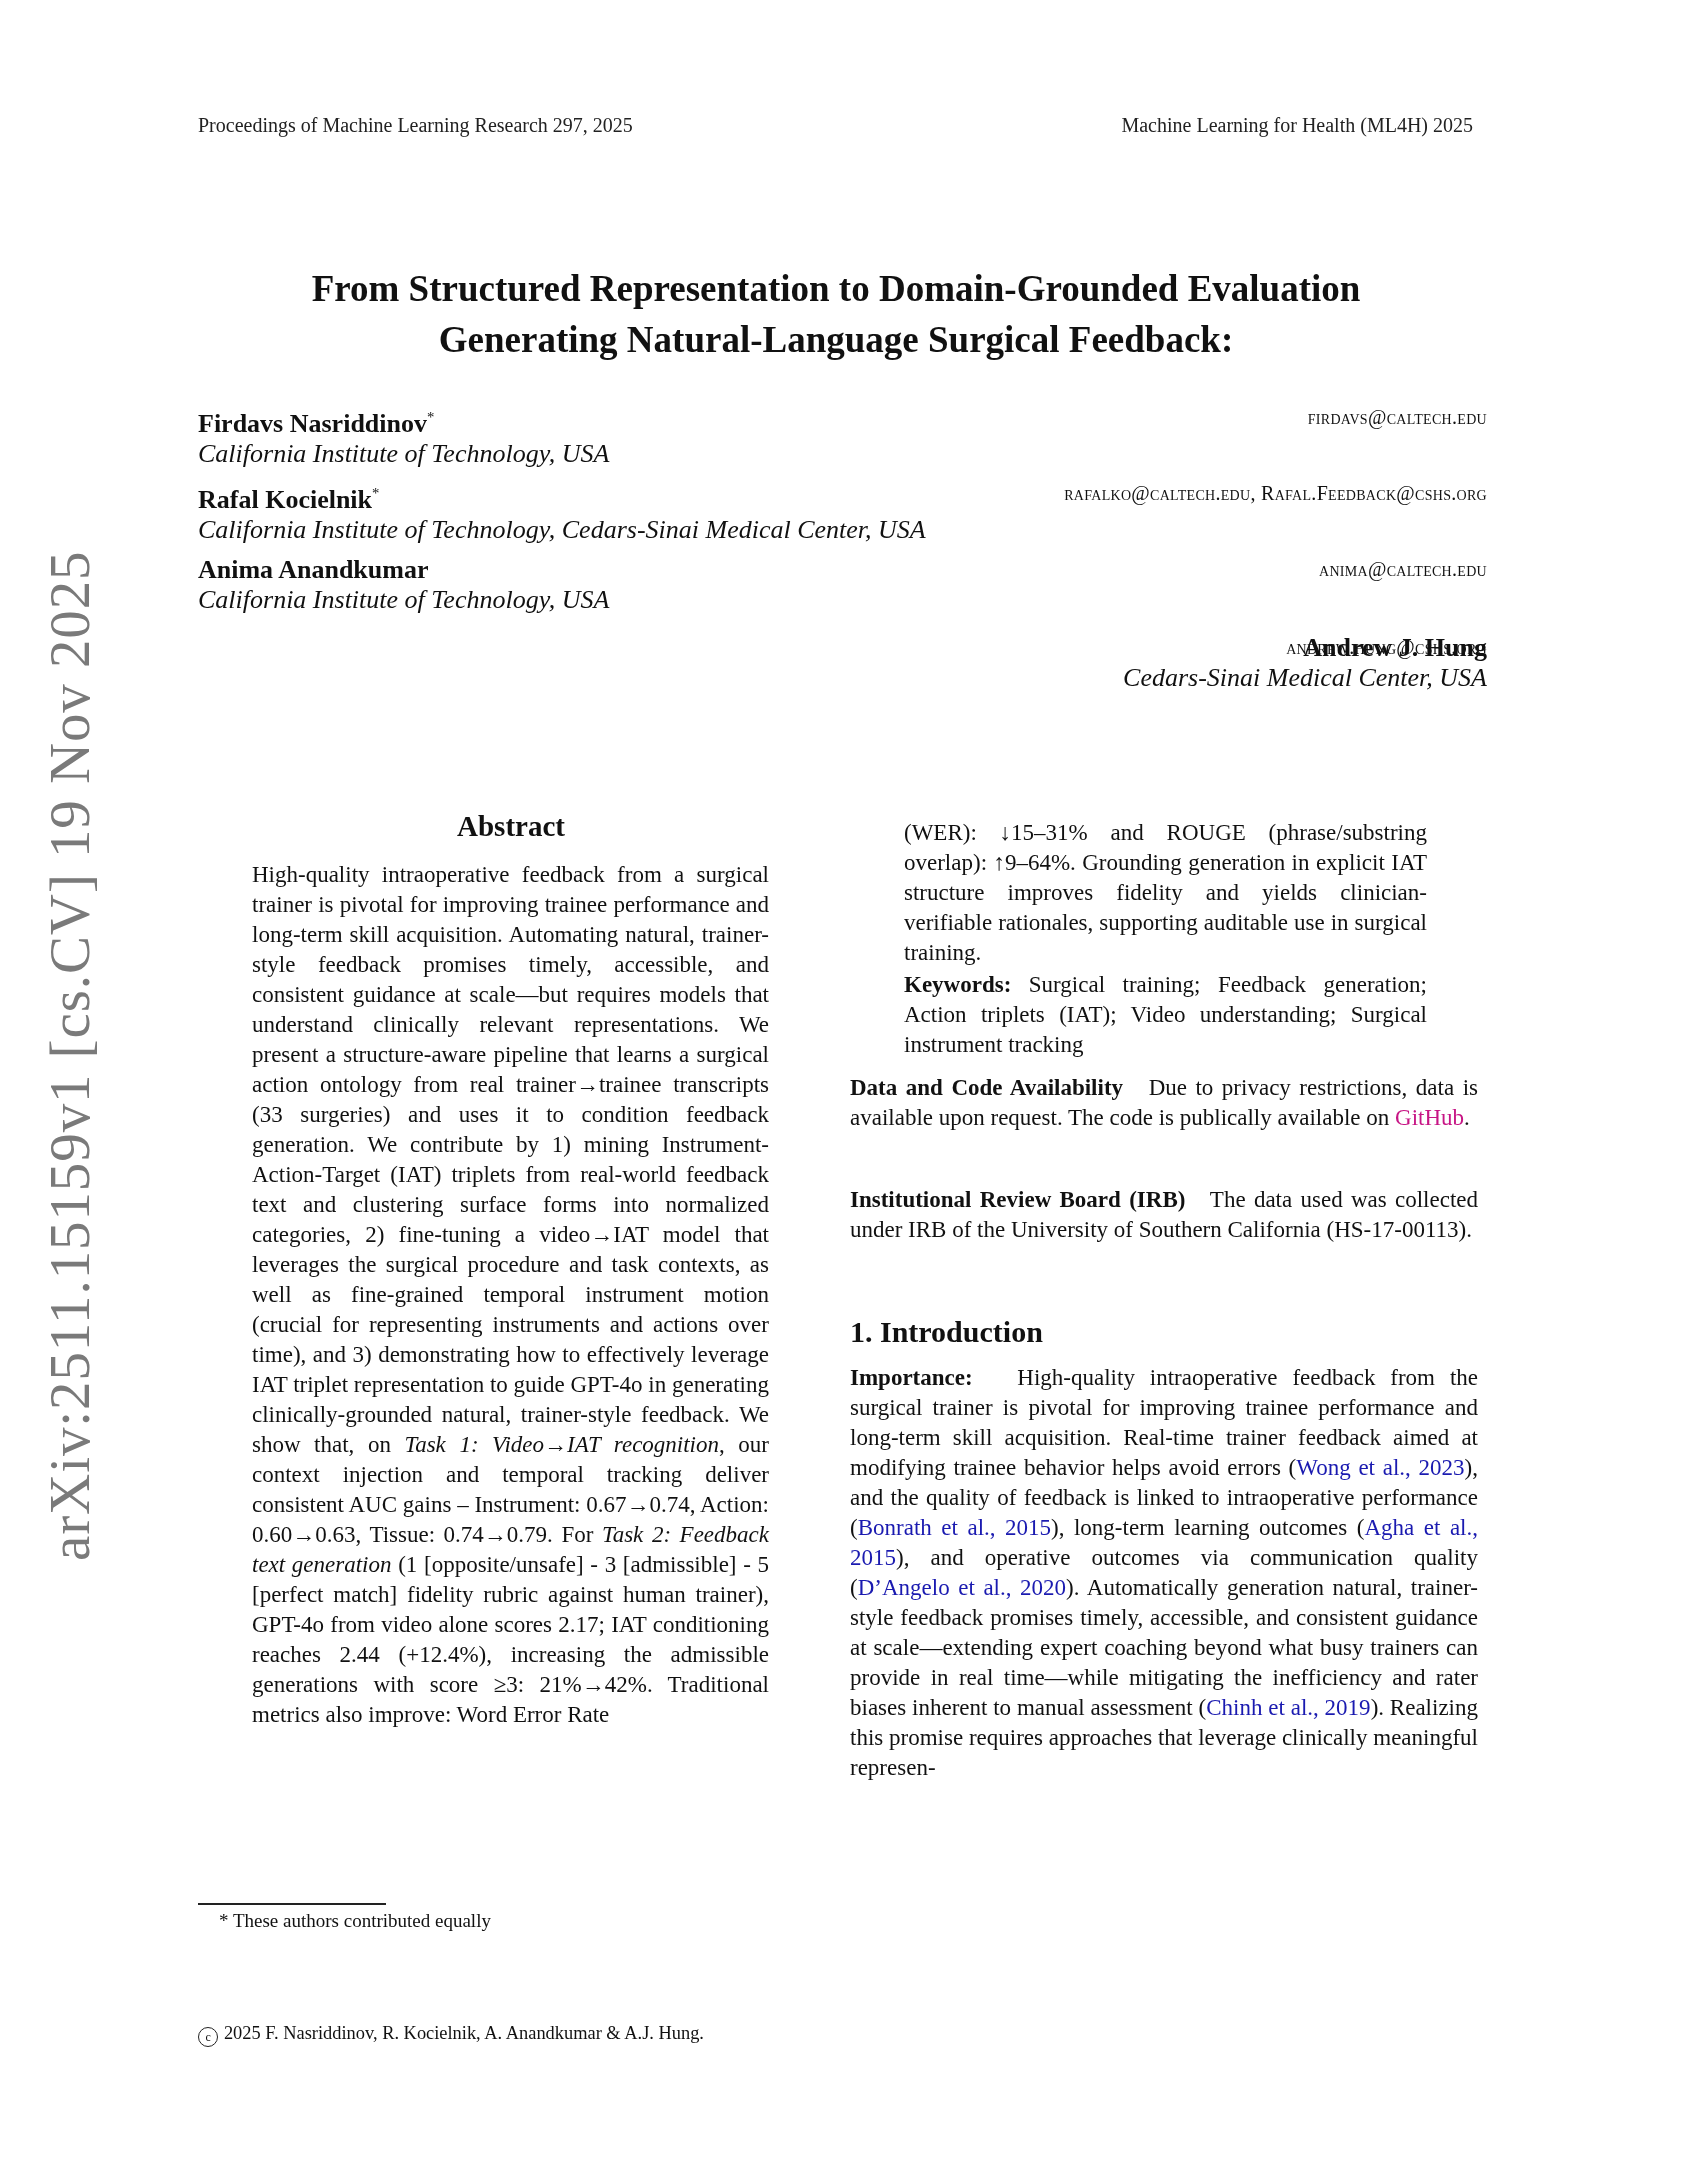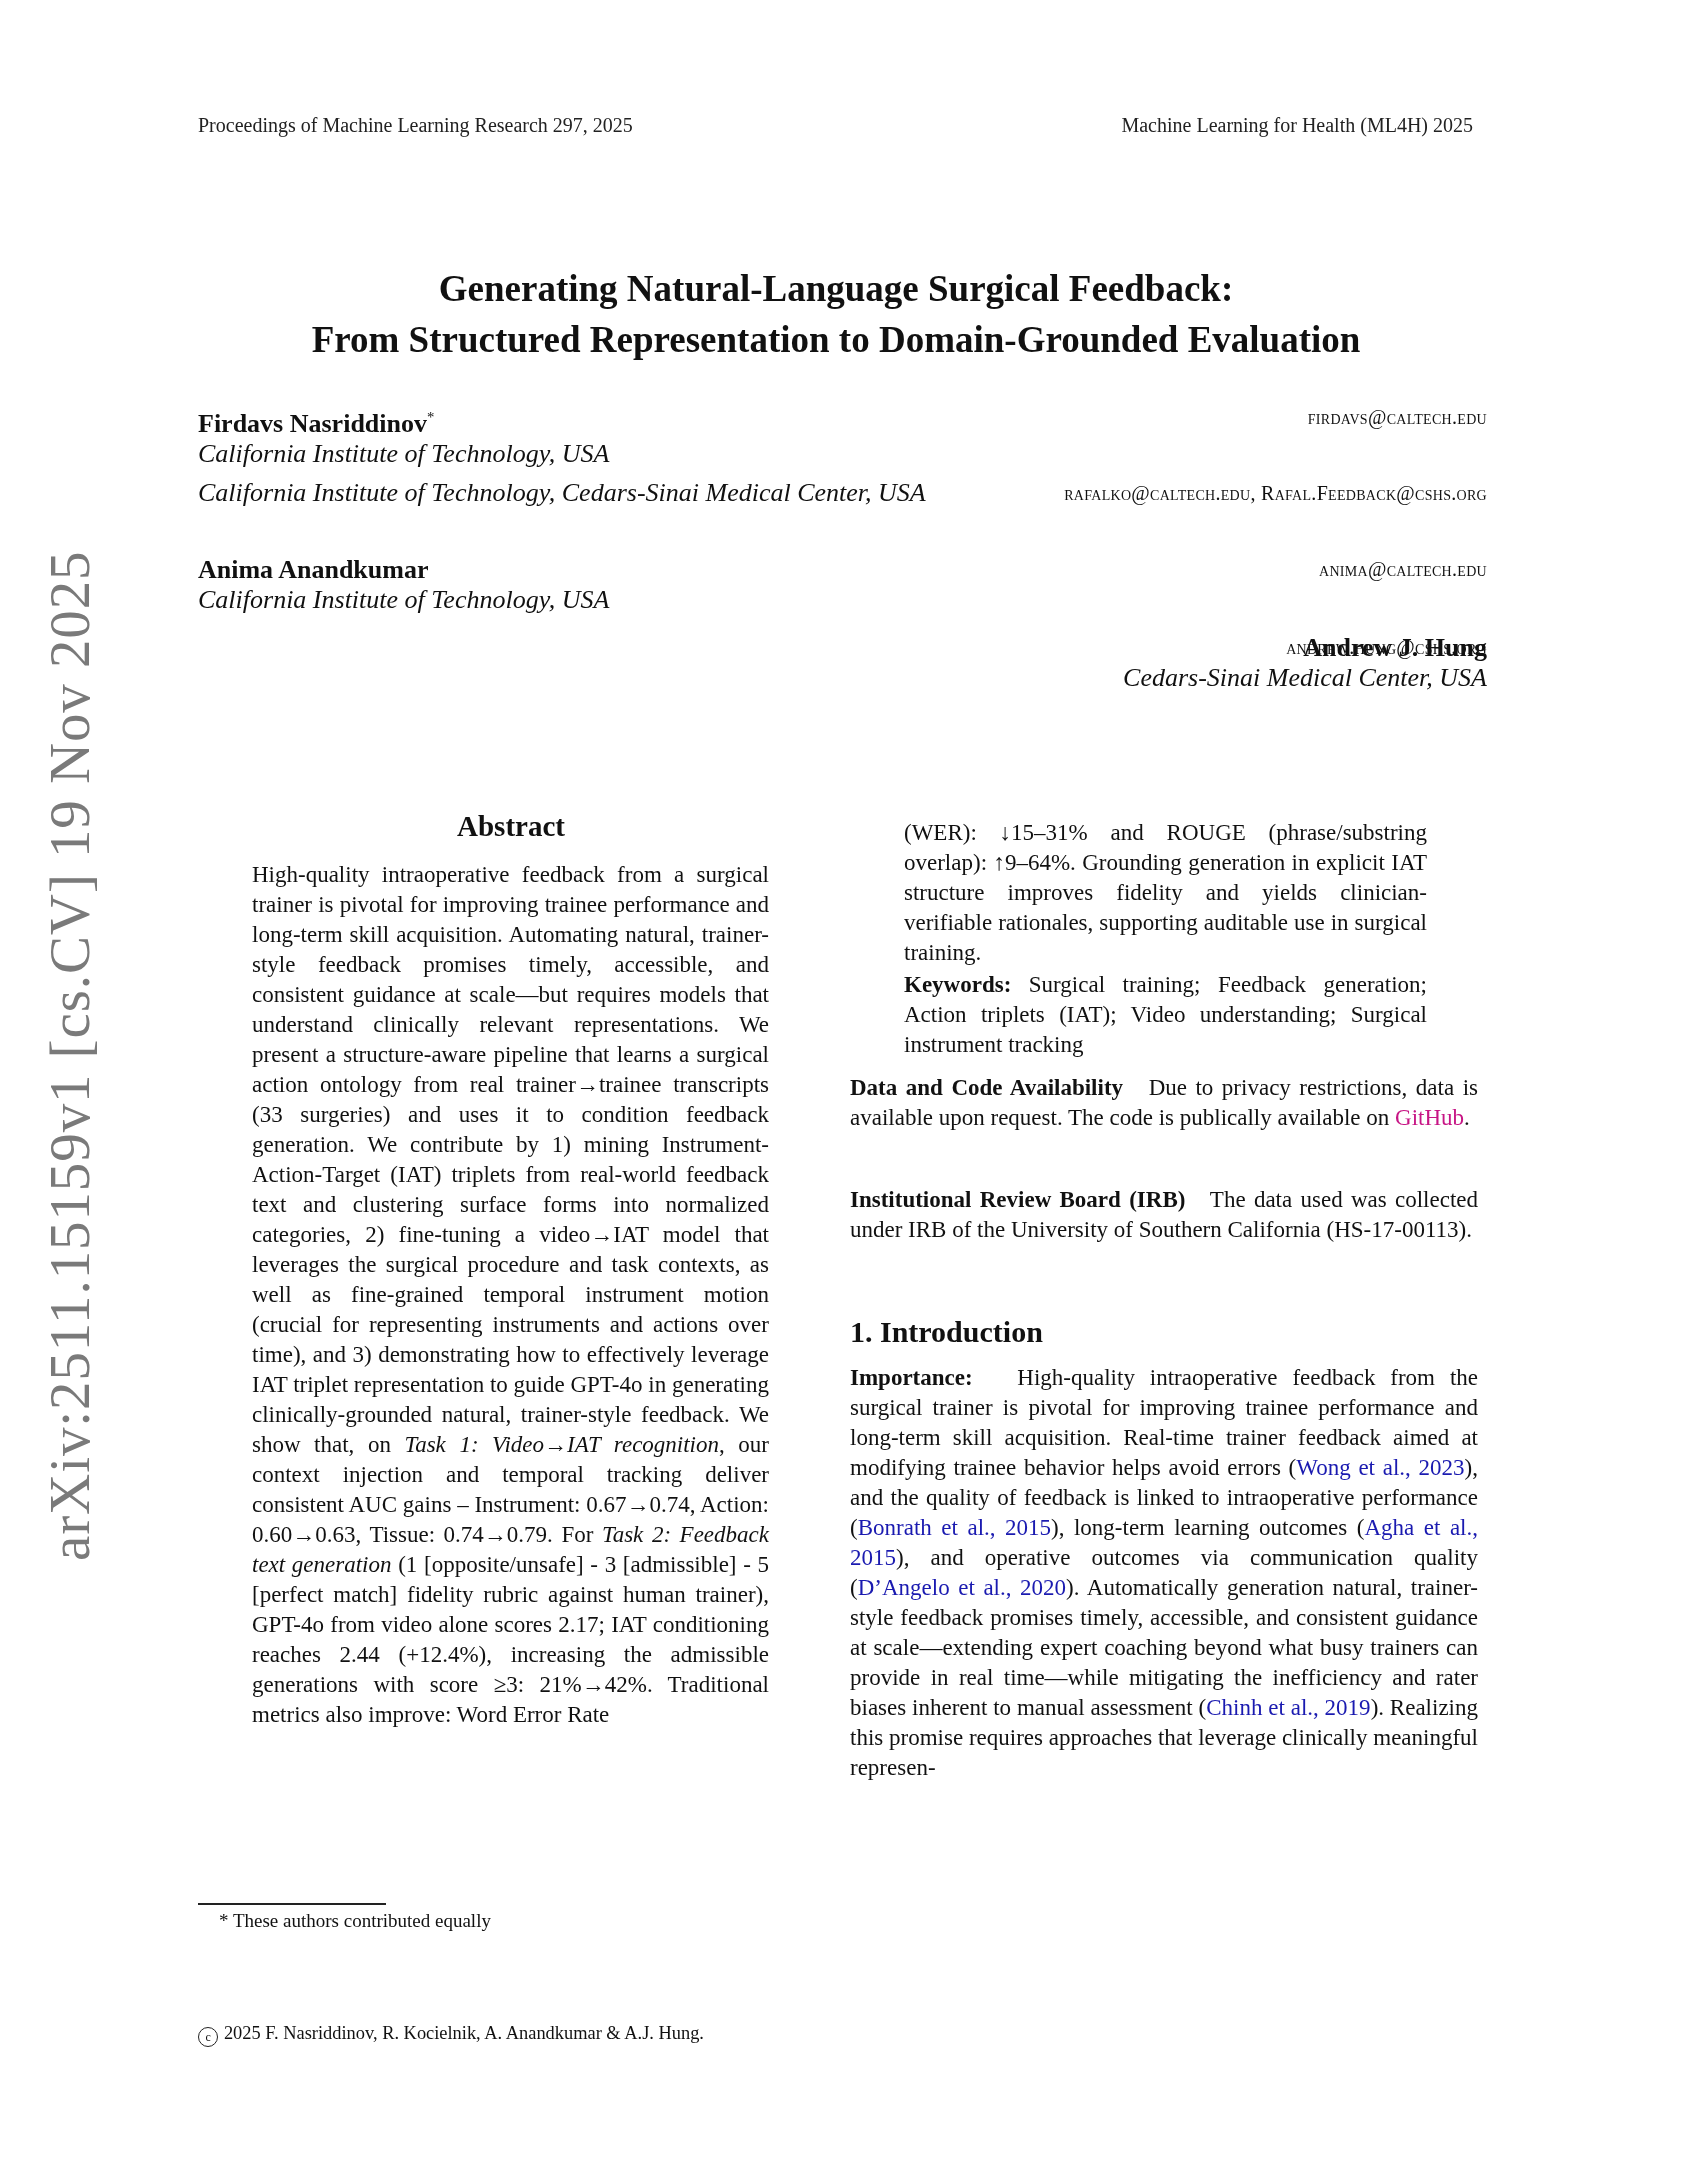--- a/index.html
+++ b/index.html
@@ -33,30 +33,31 @@
                font-size:12px; line-height:18.4px; text-align:center; margin-right:5.5px; vertical-align:-1.8px; }
   .ital { font-style:italic; }
 </style>
 </head>
 <body>
 
 <div class="abs running" style="left:198px;">Proceedings of Machine Learning Research 297, 2025</div>
 <div class="abs running" style="right:213px;">Machine Learning for Health (ML4H) 2025</div>
 
 <div class="abs title">
+  <div>From Structured Representation to Domain-Grounded Evaluation</div>
   <div>Generating Natural-Language Surgical Feedback:</div>
-  <div>From Structured Representation to Domain-Grounded Evaluation</div>
 </div>
 
 <div class="abs author-block" style="top:402px;">
   <div class="author-name"><span>Firdavs Nasriddinov</span><span class="author-star">*</span></div>
   <div class="author-email">firdavs@caltech.edu</div>
   <div class="author-aff">California Institute of Technology, USA</div>
 </div>
 <div class="abs author-block" style="top:478px;">
+  <div class="author-name"><span>Rafal Kocielnik</span><span class="author-star">*</span></div>
   <div class="author-email">rafalko@caltech.edu, Rafal.Feedback@cshs.org</div>
   <div class="author-aff">California Institute of Technology, Cedars-Sinai Medical Center, USA</div>
 </div>
 <div class="abs author-block" style="top:554px;">
   <div class="author-name"><span>Anima Anandkumar</span></div>
   <div class="author-email">anima@caltech.edu</div>
   <div class="author-aff">California Institute of Technology, USA</div>
 </div>
 <div class="abs author-block" style="top:632px;text-align:right;">
   <div class="author-name"><span>Andrew J. Hung</span></div>

